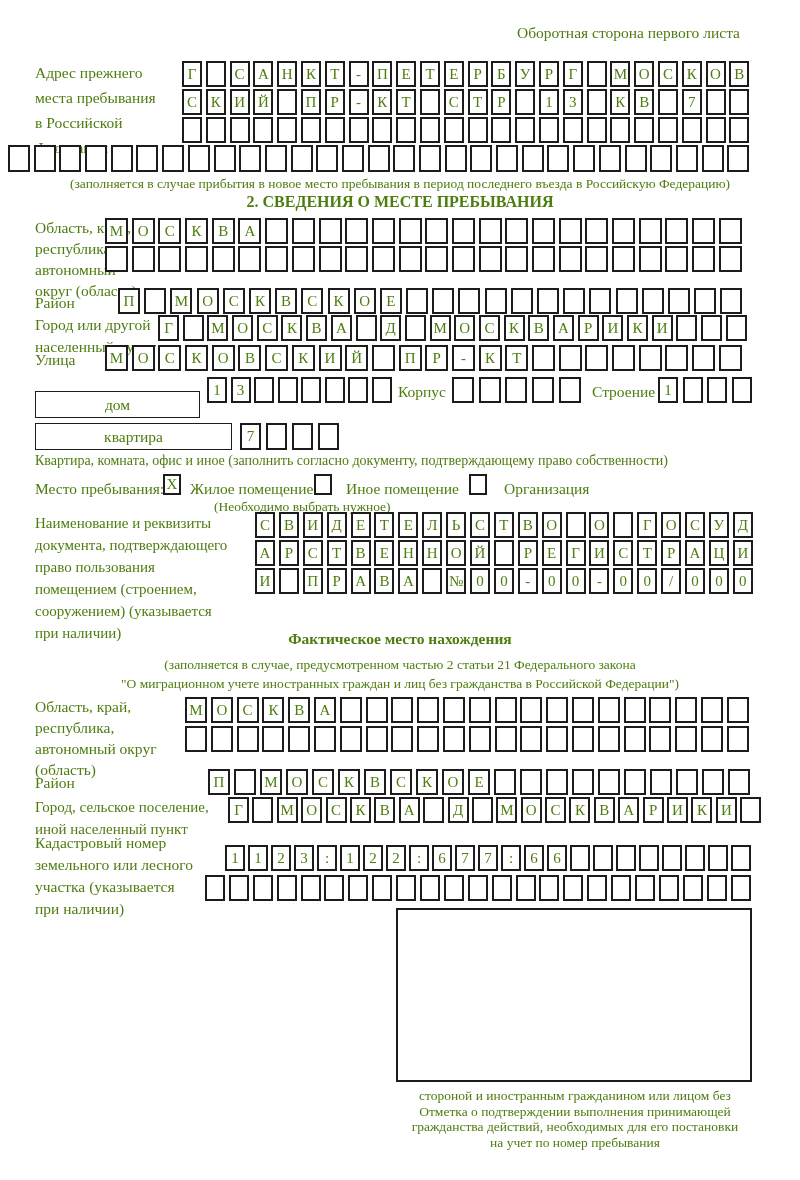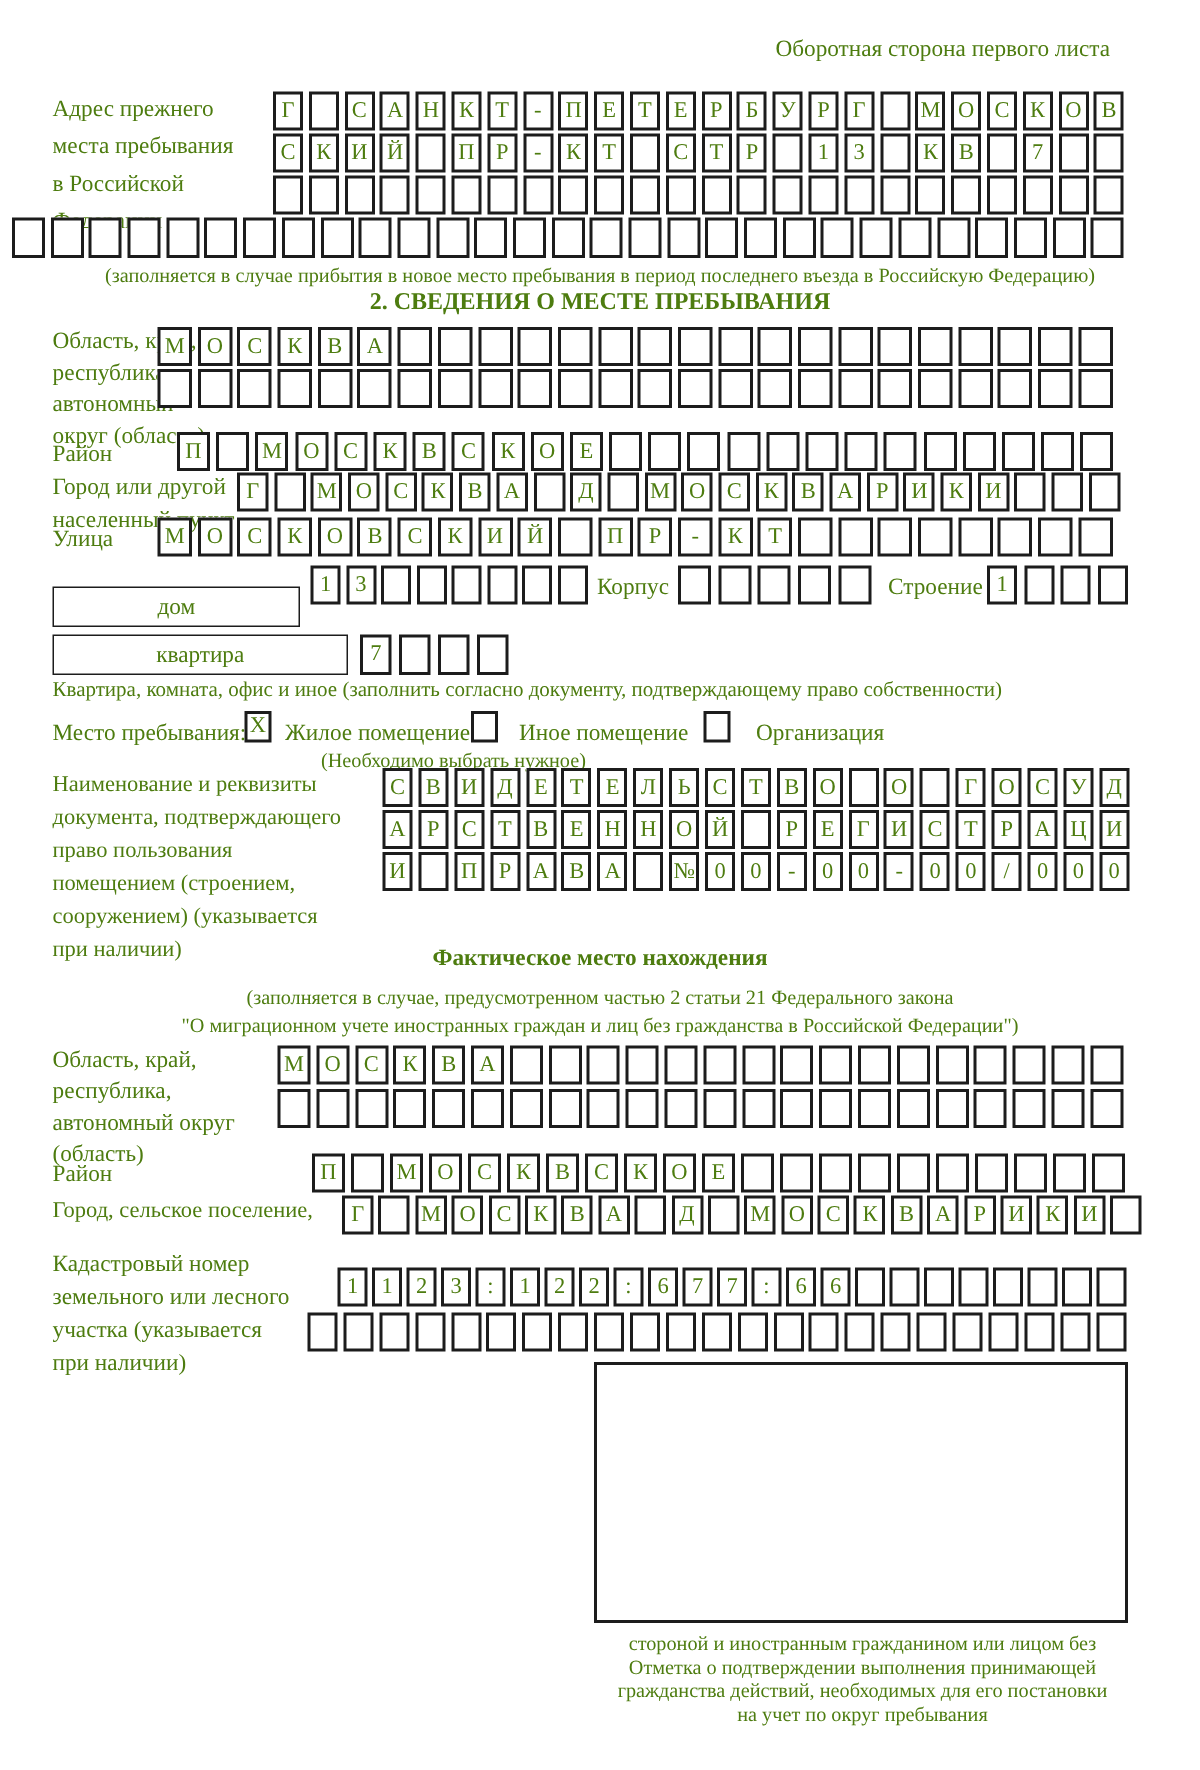--- a/index.html
+++ b/index.html
@@ -496,20 +496,21 @@
       <div class="cell"></div>
       <div class="cell"></div>
       <div class="cell"></div>
       <div class="cell"></div>
       <div class="cell"></div>
       <div class="cell"></div>
     </div>
 
   <div class="abs label lh22" style="left:35px;top:796px;font-size:15px;">
     <div>Город, сельское поселение,</div>
+    <div>иной населенный пункт</div>
   </div>
   <div class="row" style="left:228px;top:797px;gap:3.4px;--cw:21px;">
       <div class="cell">Г</div>
       <div class="cell"></div>
       <div class="cell">М</div>
       <div class="cell">О</div>
       <div class="cell">С</div>
       <div class="cell">К</div>
       <div class="cell">В</div>
       <div class="cell">А</div>
@@ -584,16 +585,16 @@
       <div class="cell"></div>
       <div class="cell"></div>
       <div class="cell"></div>
     </div>
 
   <div class="bigbox abs" style="left:396px;top:908px;width:356px;height:174px;"></div>
   <div class="stamp-note" style="left:380px;top:1088px;width:390px;">
     <div>стороной и иностранным гражданином или лицом без</div>
     <div>Отметка о подтверждении выполнения принимающей</div>
     <div>гражданства действий, необходимых для его постановки</div>
-    <div>на учет по округ пребывания</div>
+    <div>на учет по номер пребывания</div>
   </div>
 
 </div>
 
 </body></html>

